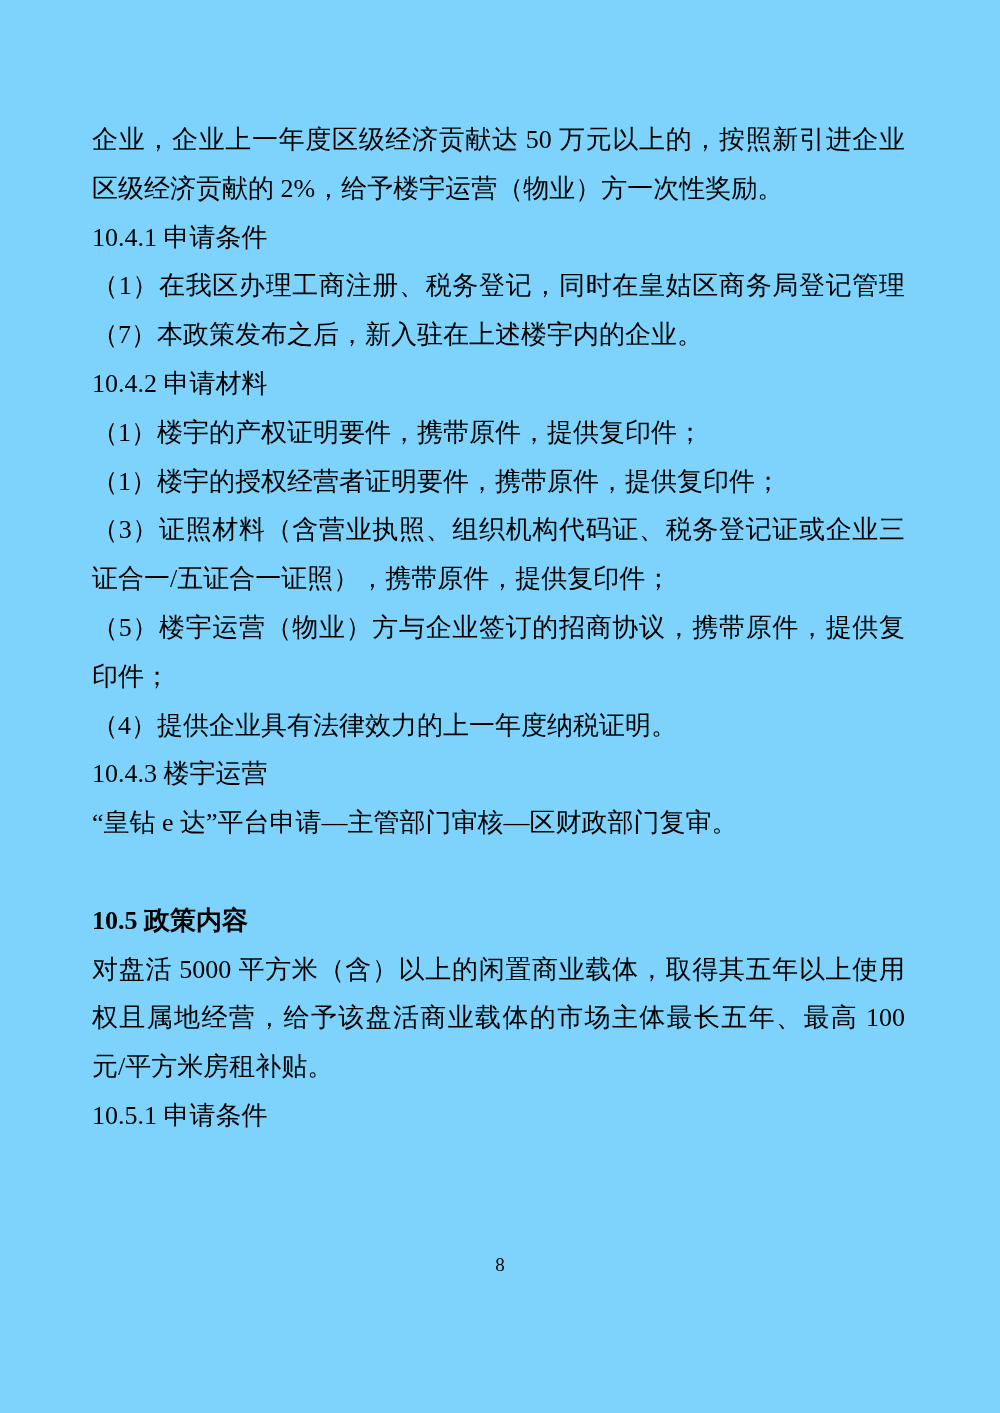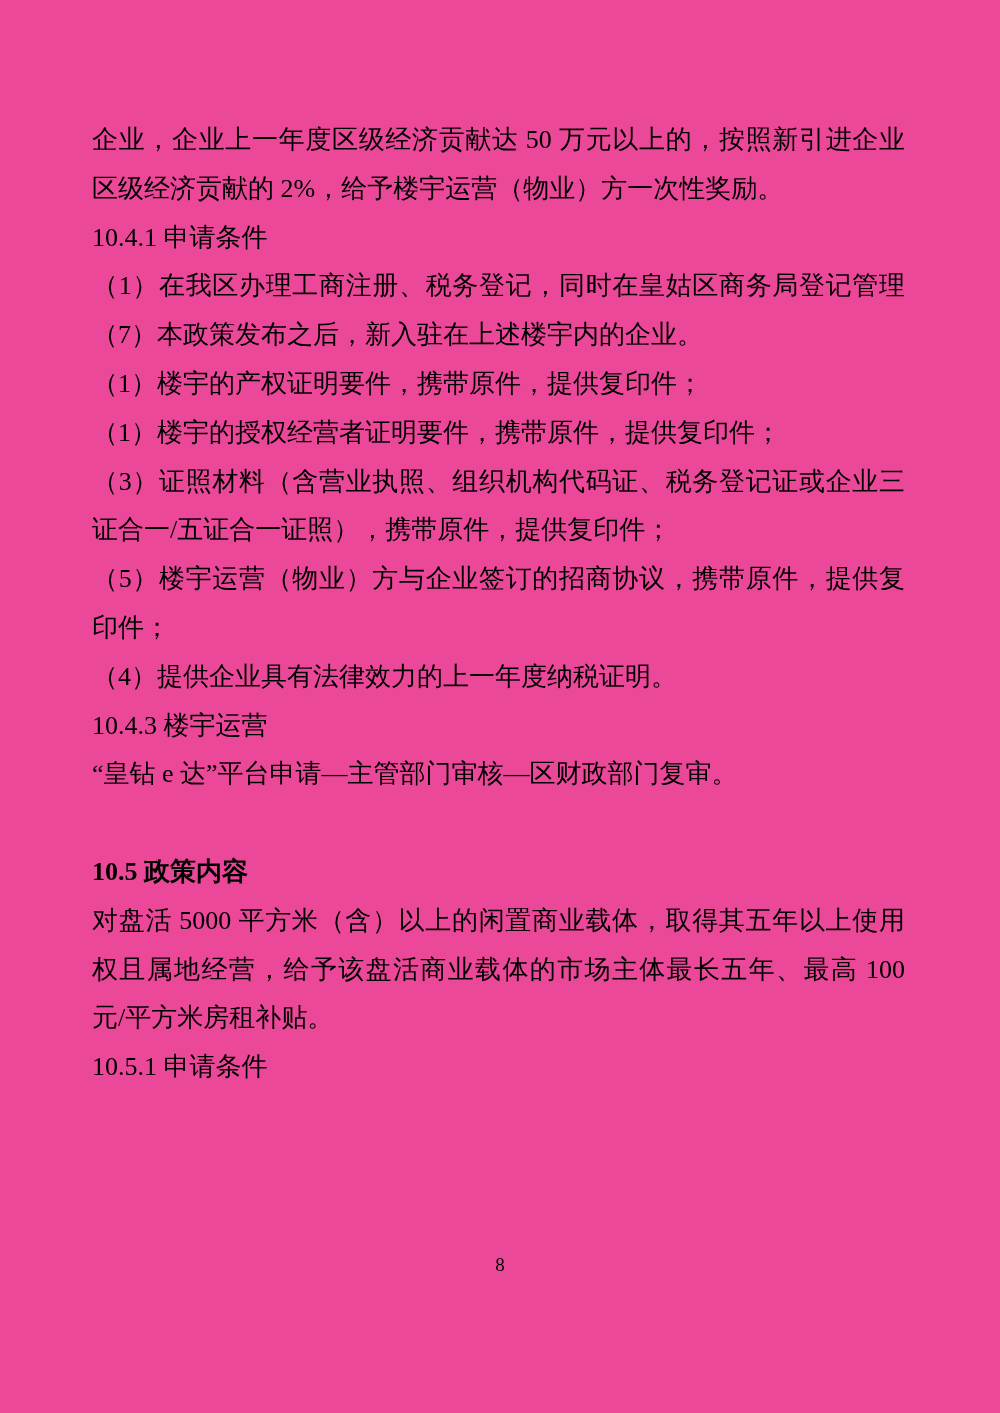--- a/index.html
+++ b/index.html
@@ -5,21 +5,21 @@
   html, body {
     margin: 0;
     padding: 0;
     background: #e8e8e8;
   }
   .page {
     position: relative;
     width: 1000px;
     height: 1413px;
     margin: 0 auto;
-    background: #ec4899;
+    background: #7dd3fc;
     overflow: hidden;
     font-family: "Liberation Serif", "DejaVu Serif", serif;
     color: #000000;
   }
   .content {
     position: absolute;
     left: 92px;
     top: 116px;
     width: 813px;
     font-size: 26px;
@@ -57,20 +57,21 @@
 </head>
 <body>
 
 <div class="page">
   <div class="content">
     <div class="line fill">企业，企业上一年度区级经济贡献达 50 万元以上的，按照新引进企业</div>
     <div class="line">区级经济贡献的 2%，给予楼宇运营（物业）方一次性奖励。</div>
     <div class="line">10.4.1 申请条件</div>
     <div class="line fill">（1）在我区办理工商注册、税务登记，同时在皇姑区商务局登记管理</div>
     <div class="line">（7）本政策发布之后，新入驻在上述楼宇内的企业。</div>
+    <div class="line">10.4.2 申请材料</div>
     <div class="line">（1）楼宇的产权证明要件，携带原件，提供复印件；</div>
     <div class="line">（1）楼宇的授权经营者证明要件，携带原件，提供复印件；</div>
     <div class="line fill">（3）证照材料（含营业执照、组织机构代码证、税务登记证或企业三</div>
     <div class="line">证合一/五证合一证照），携带原件，提供复印件；</div>
     <div class="line fill">（5）楼宇运营（物业）方与企业签订的招商协议，携带原件，提供复</div>
     <div class="line">印件；</div>
     <div class="line">（4）提供企业具有法律效力的上一年度纳税证明。</div>
     <div class="line">10.4.3 楼宇运营</div>
     <div class="line">“皇钻 e 达”平台申请—主管部门审核—区财政部门复审。</div>
     <div class="spacer-line"></div>

